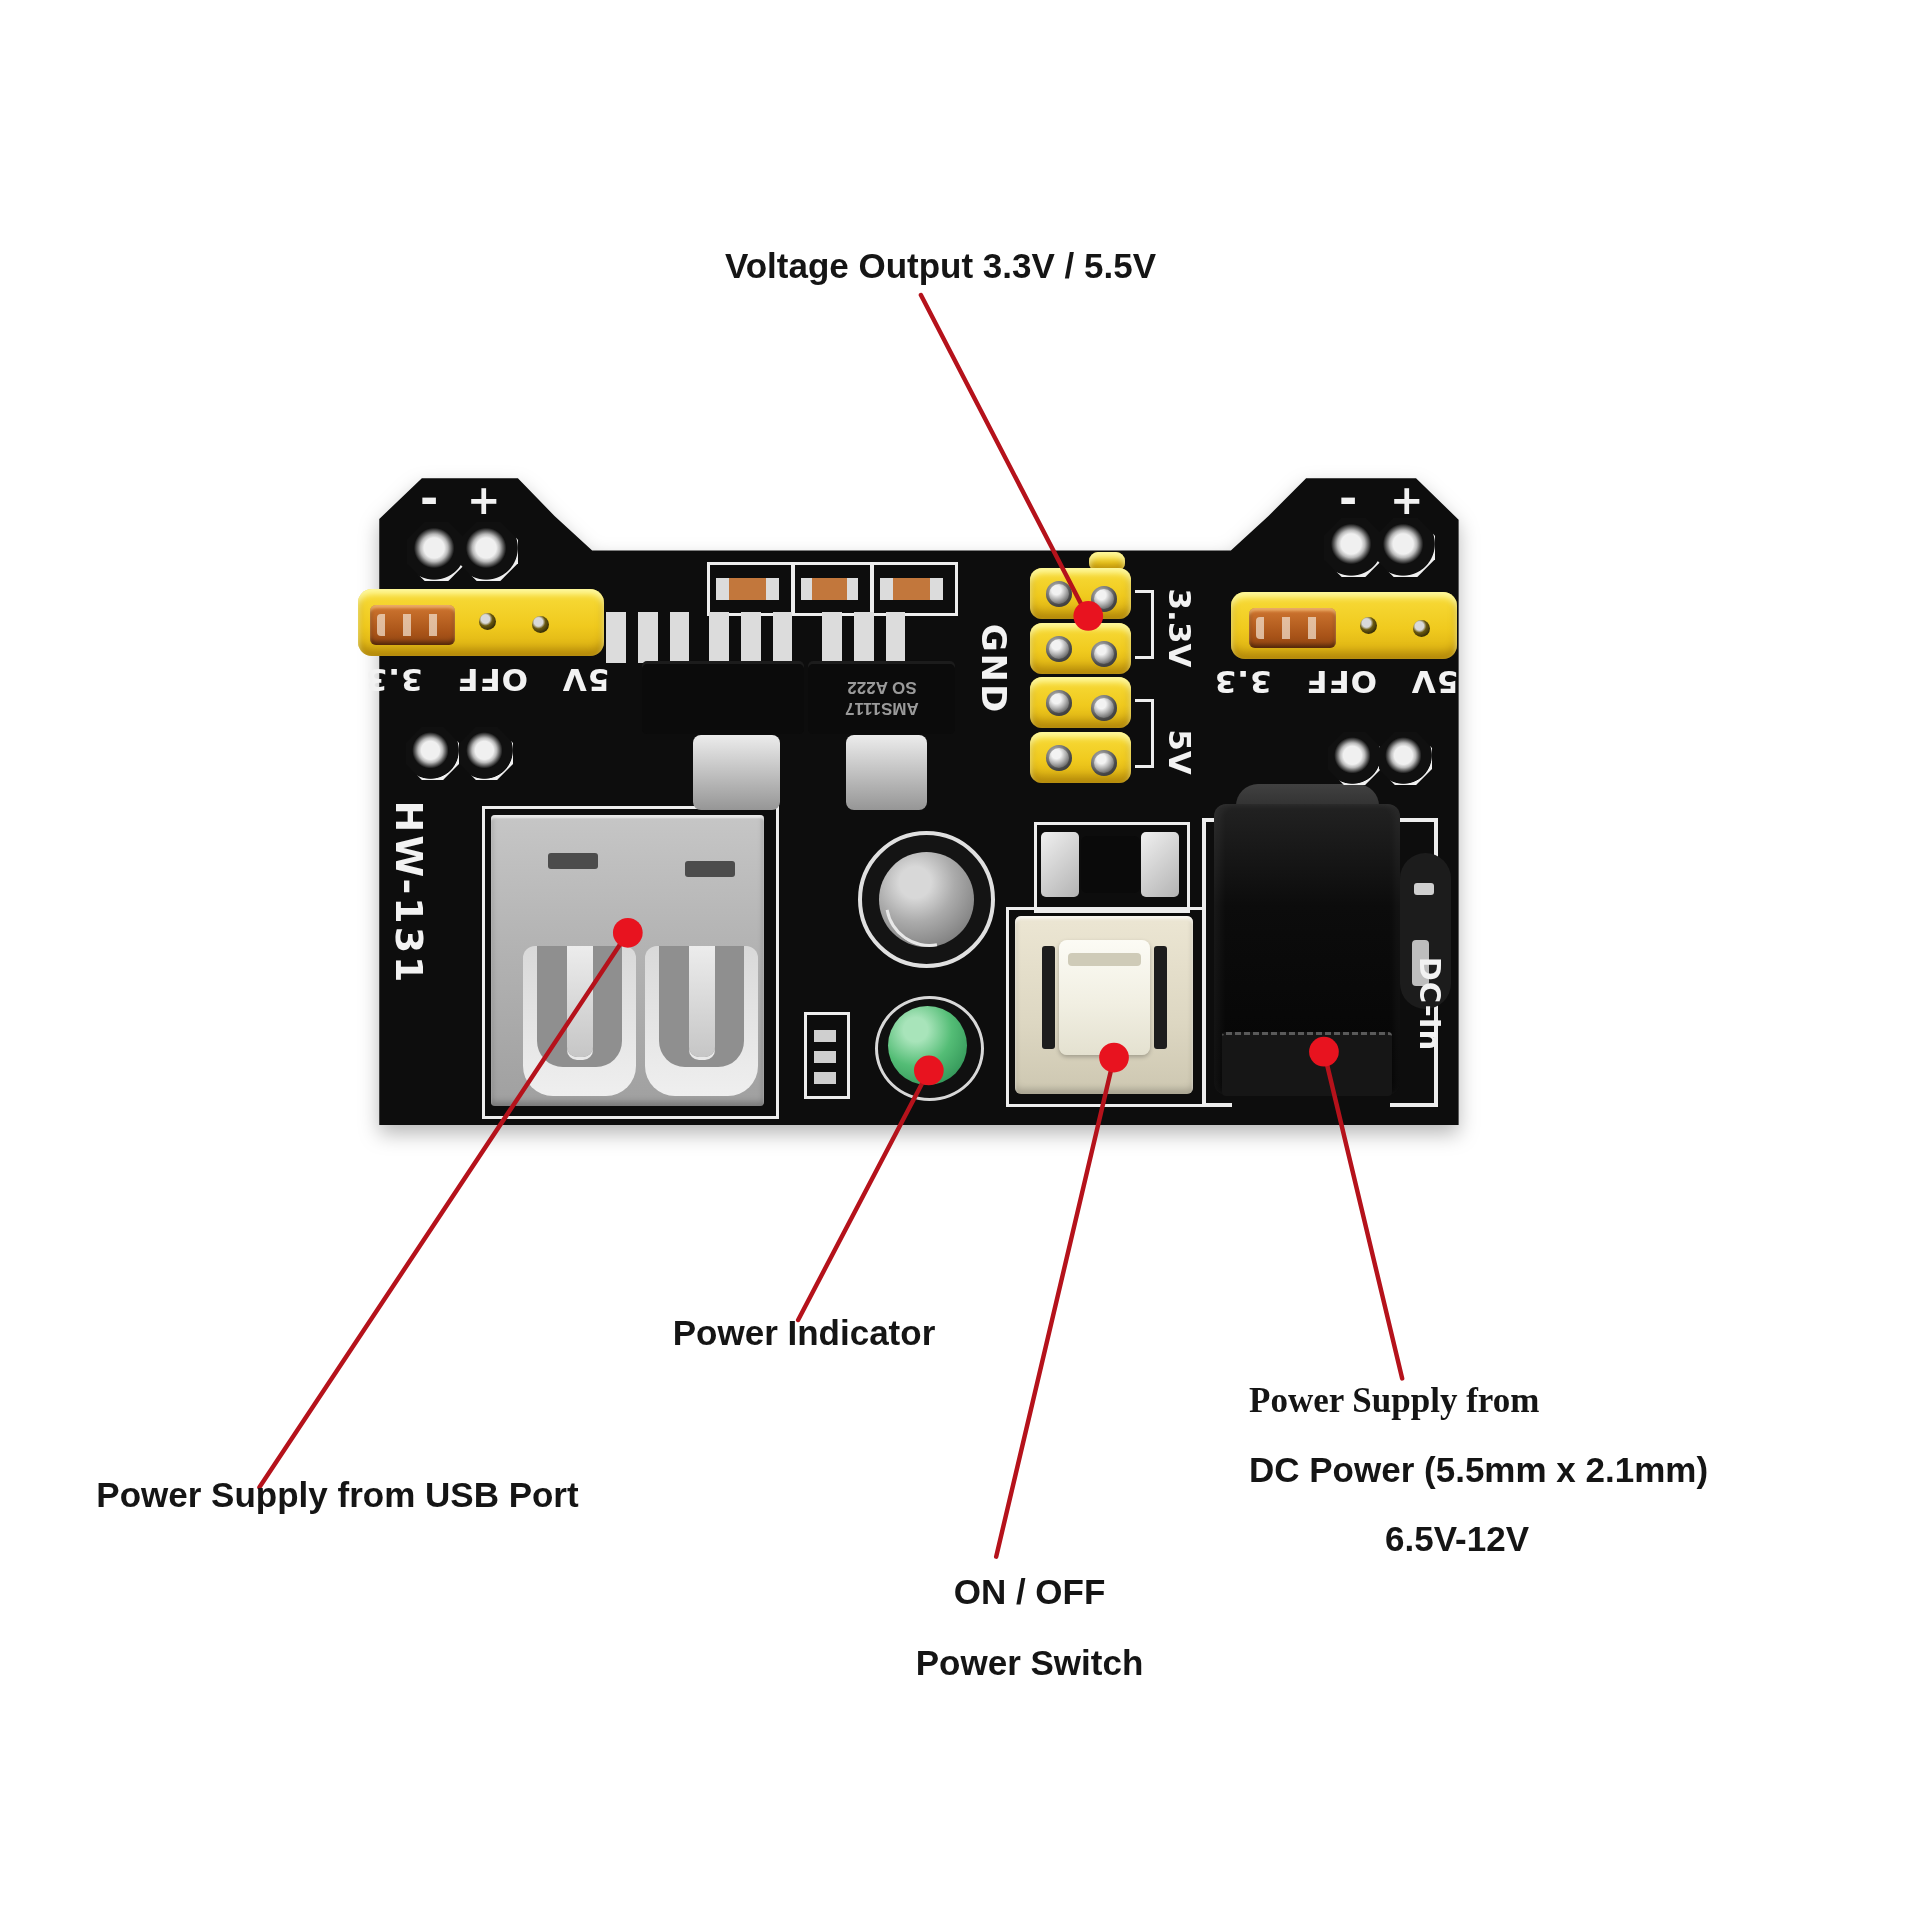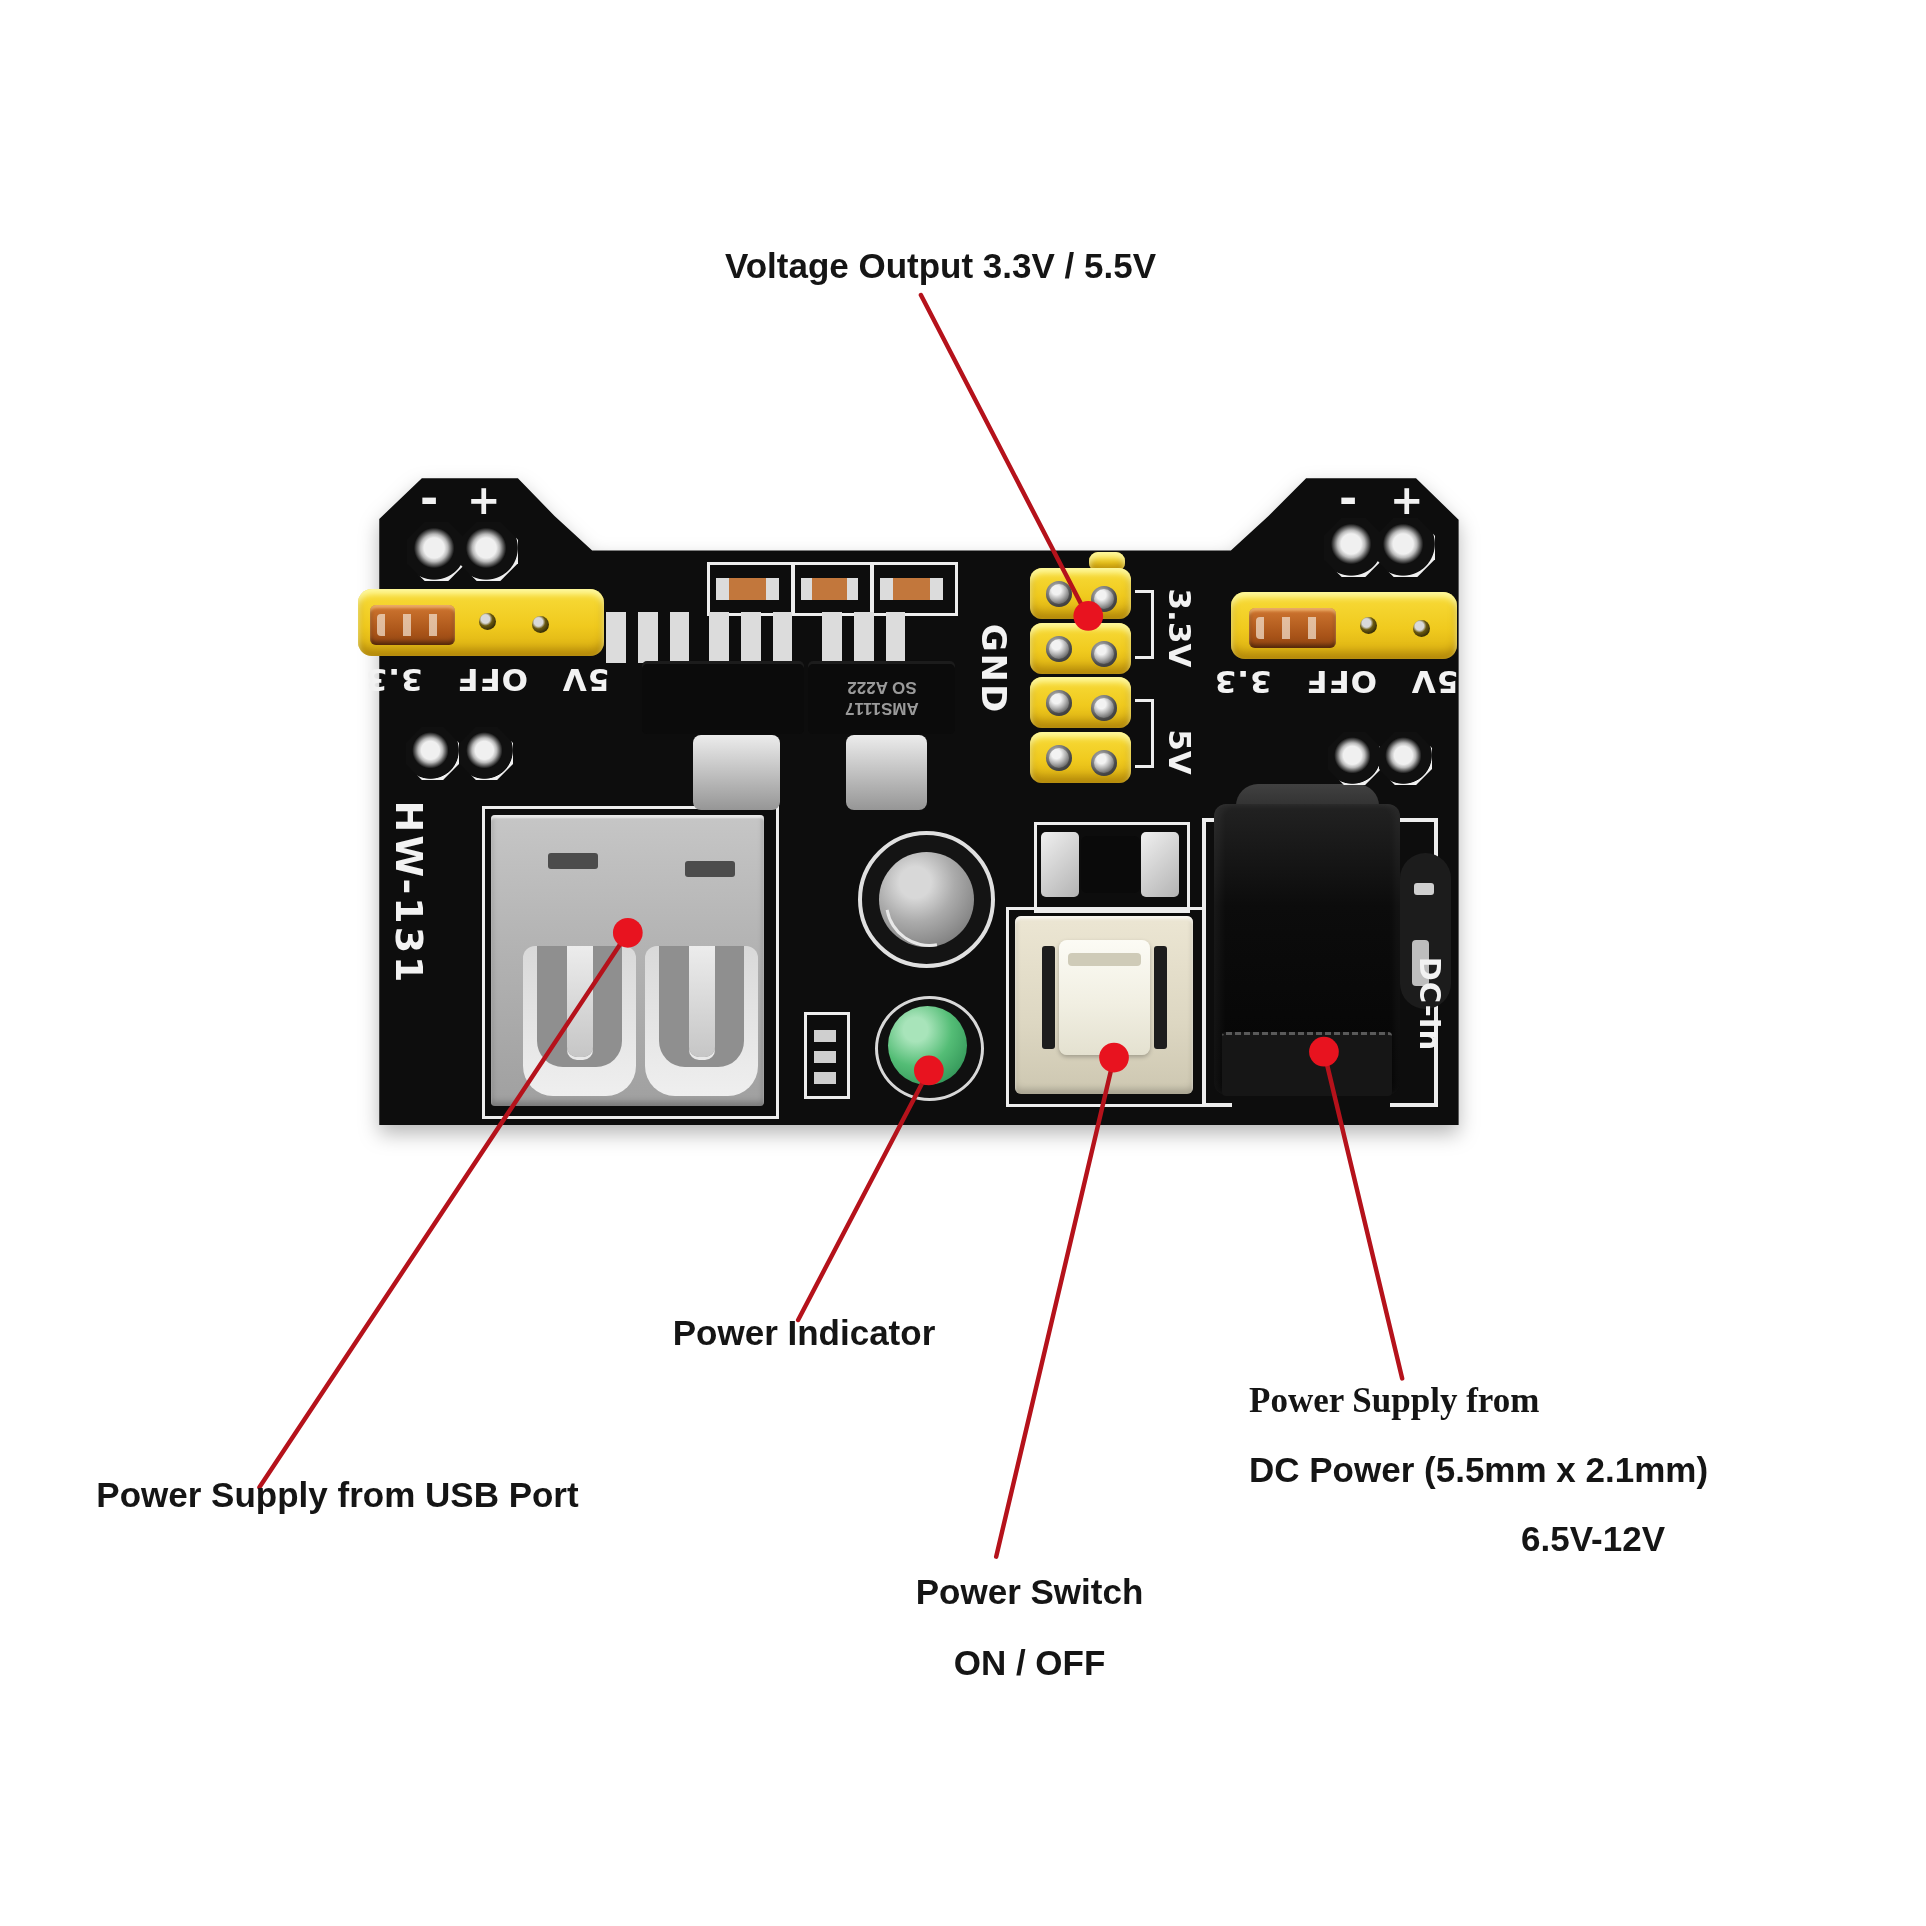--- a/index.html
+++ b/index.html
@@ -212,24 +212,24 @@
     </g>
   </svg>
 
   <div class="lbl" style="left:594px;top:246px;width:693px;text-align:center;">Voltage Output 3.3V / 5.5V</div>
 
   <div class="lbl" style="left:85px;top:1475px;width:505px;text-align:center;">Power Supply from USB Port</div>
 
   <div class="lbl" style="left:606px;top:1313px;width:396px;text-align:center;">Power Indicator</div>
 
   <div class="lbl" style="left:871px;top:1556px;width:317px;text-align:center;line-height:71px;">
+    <span style="display:block;">ON / OFF</span>
     <span style="display:block;">Power Switch</span>
-    <span style="display:block;">ON / OFF</span>
   </div>
 
   <div class="lbl" style="left:1249px;top:1366px;width:495px;line-height:69px;">
     <span style="display:block;font-family:Liberation Serif, serif;">Power Supply from</span>
     <span style="display:block;">DC Power (5.5mm x 2.1mm)</span>
-    <span style="display:block;text-align:right;width:416px;">6.5V-12V</span>
+    <span style="display:block;text-align:center;width:416px;">6.5V-12V</span>
   </div>
 
 </div>
 
 
 </body></html>

